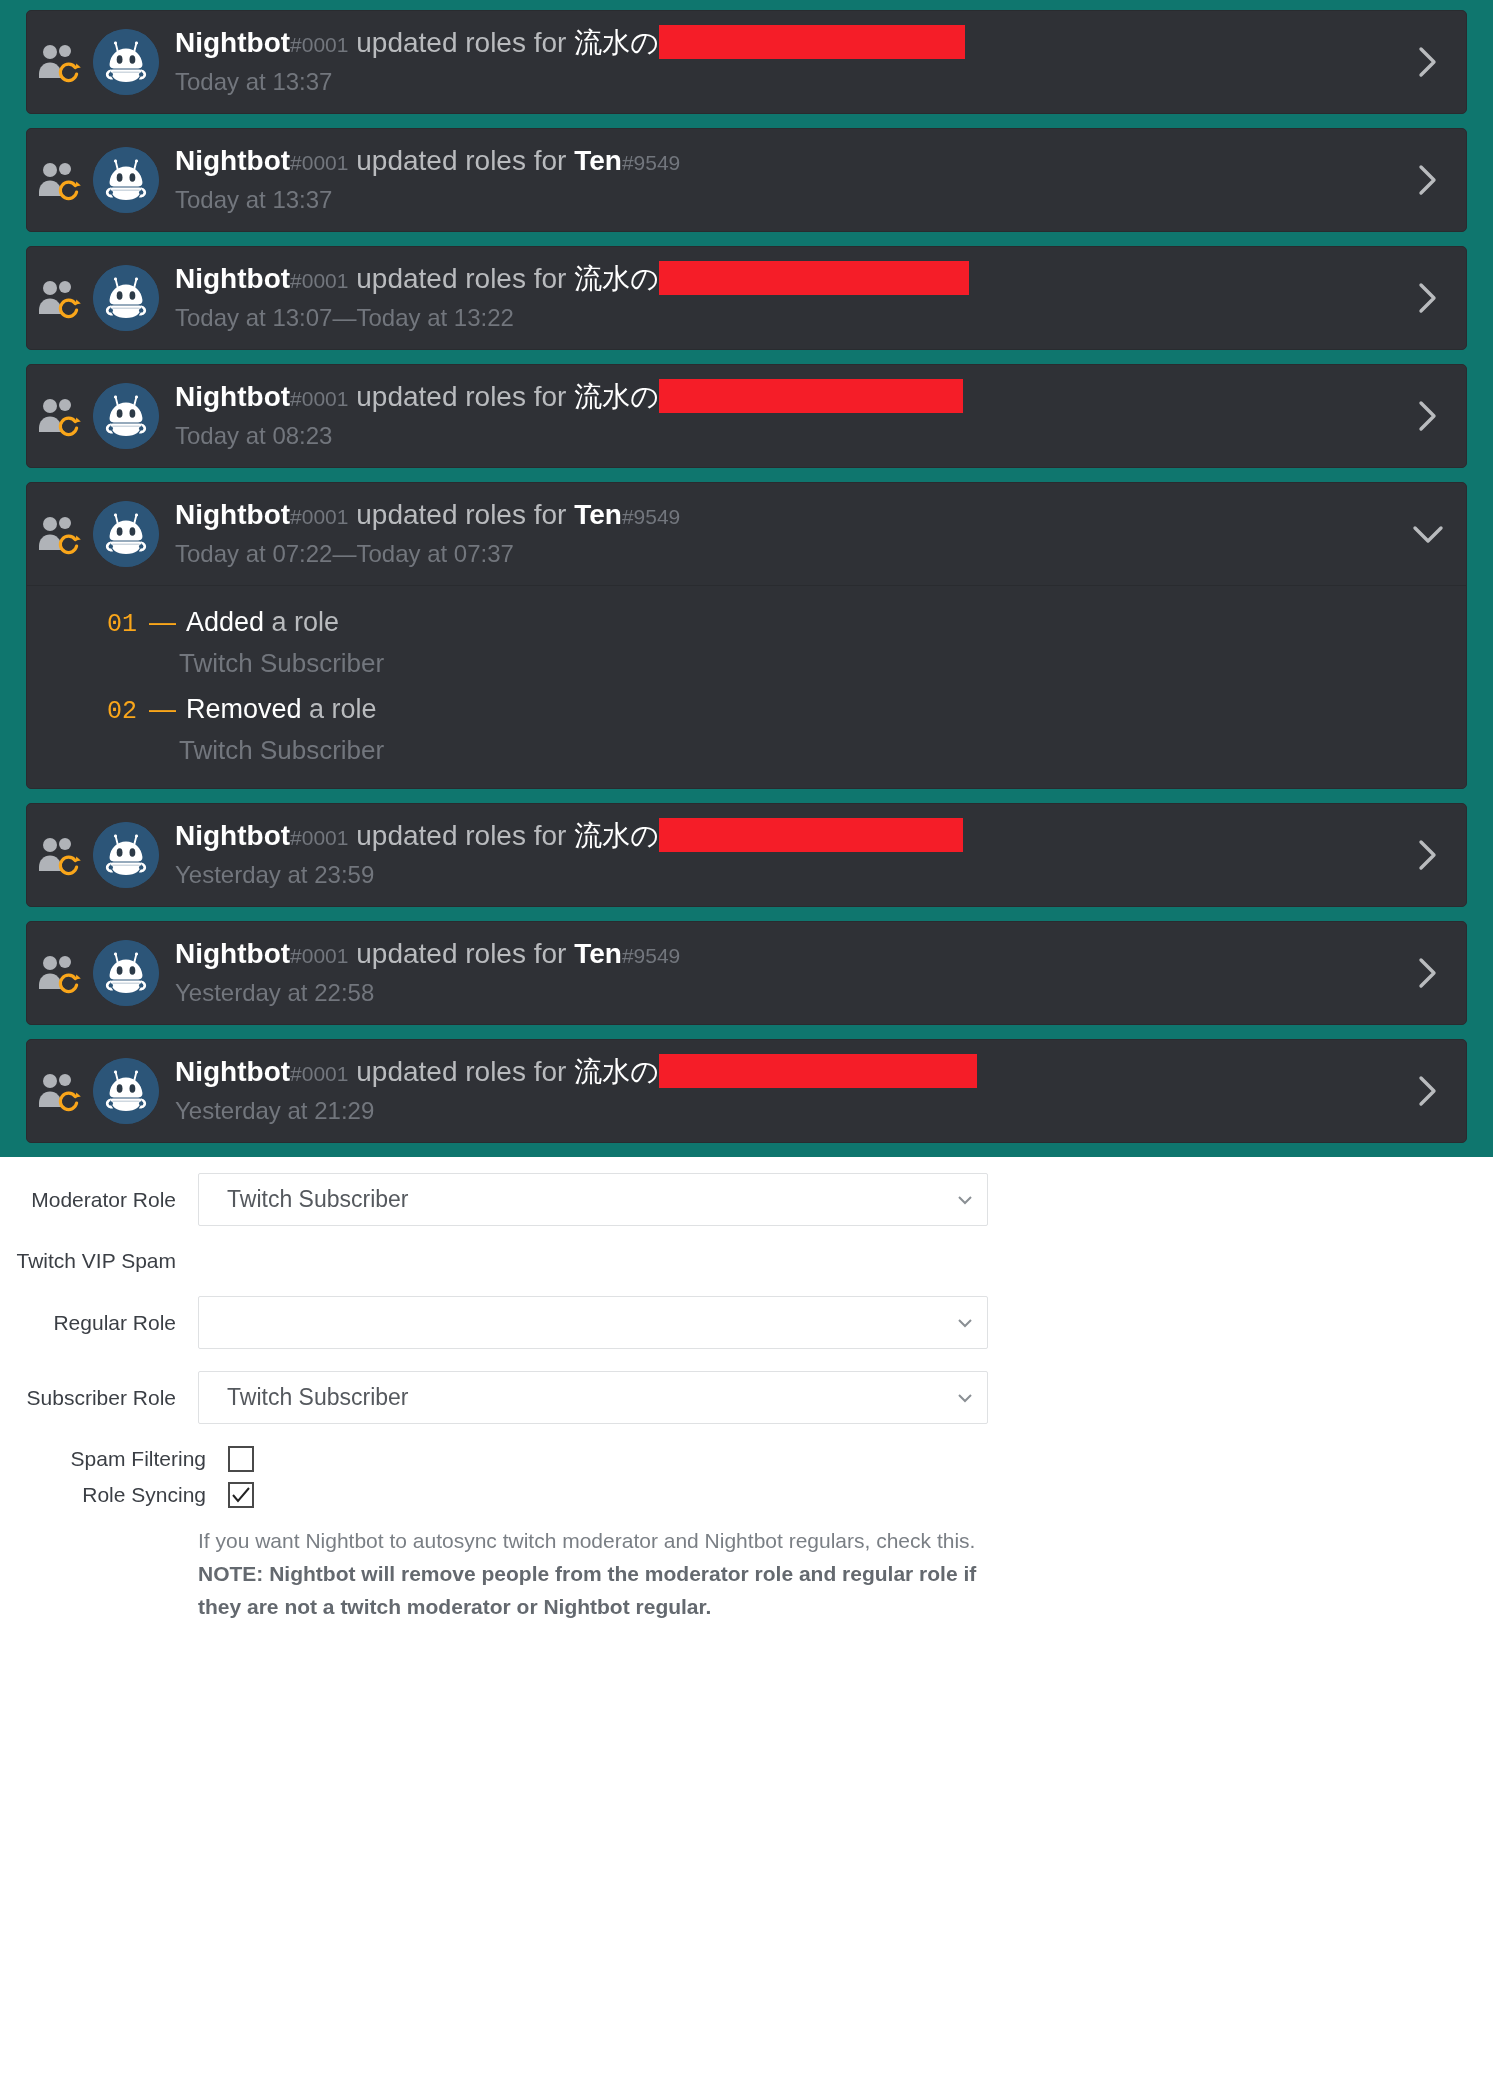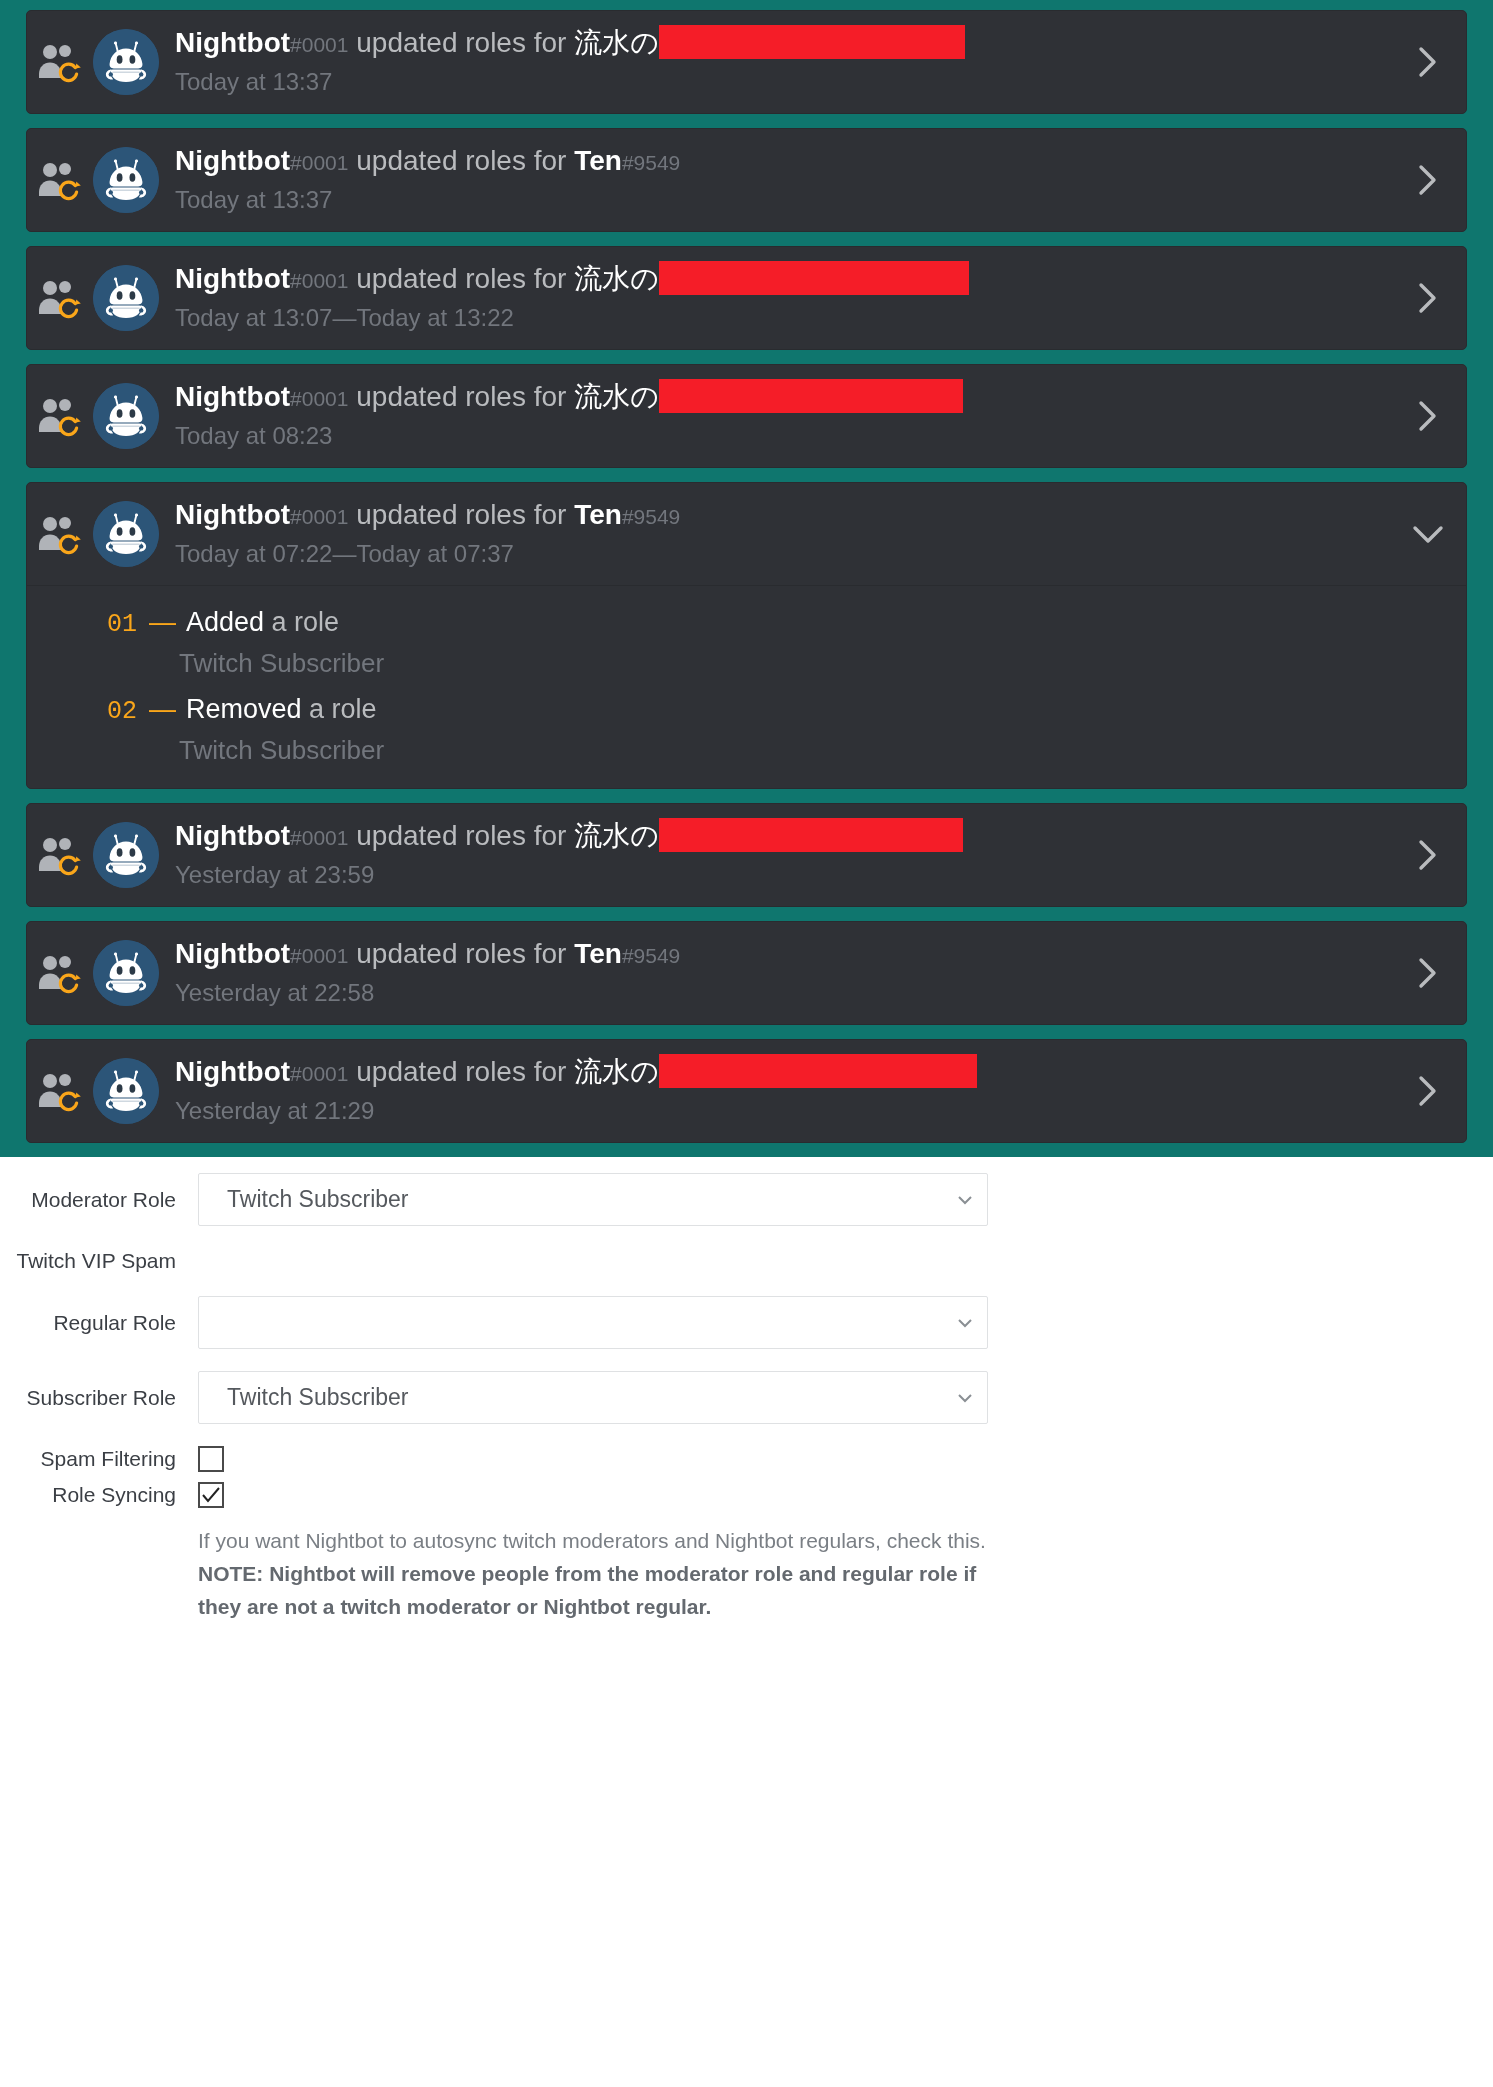--- a/index.html
+++ b/index.html
@@ -161,21 +161,21 @@
   .settings-form {
     background: #ffffff;
     padding: 16px 0 30px 0;
     width: 1493px;
   }
   .form-row {
     display: flex;
     align-items: center;
     margin-bottom: 22px;
   }
-  .form-row.compact { margin-bottom: 10px; }
+  .form-row.compact { margin-bottom: 10px; padding-left: 30px; }
   .form-label {
     width: 198px;
     flex: 0 0 198px;
     text-align: right;
     padding-right: 22px;
     font-size: 21px;
     font-weight: 400;
     color: #3b3f45;
     line-height: 26px;
   }
@@ -682,15 +682,15 @@
     <div class="form-control">
       <div class="checkbox" id="cb-sync">
           <svg width="20" height="16" viewBox="0 0 20 16">
             <path d="M2 8l5 6L18 1" fill="none" stroke="currentColor" stroke-width="2"></path>
           </svg>
         </div>
     </div>
   </div>
 
   <div class="help-text">
-    <span>If you want Nightbot to autosync twitch moderators and Nightbot regulars, check this. </span><span class="note">NOTE: Nightbot will remove people from the moderator role and regular role if they are not a twitch moderator or Nightbot regular.</span>
+    <span>If you want Nightbot to autosync twitch moderator and Nightbot regulars, check this. </span><span class="note">NOTE: Nightbot will remove people from the moderator role and regular role if they are not a twitch moderator or Nightbot regular.</span>
   </div>
 </div>
 
 </body></html>

